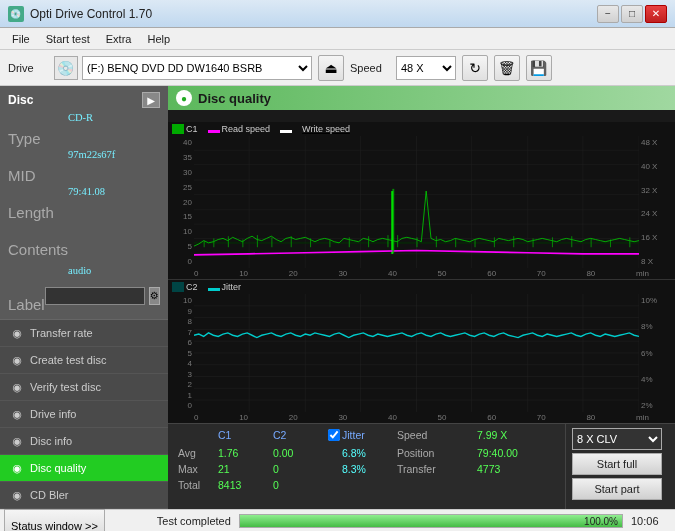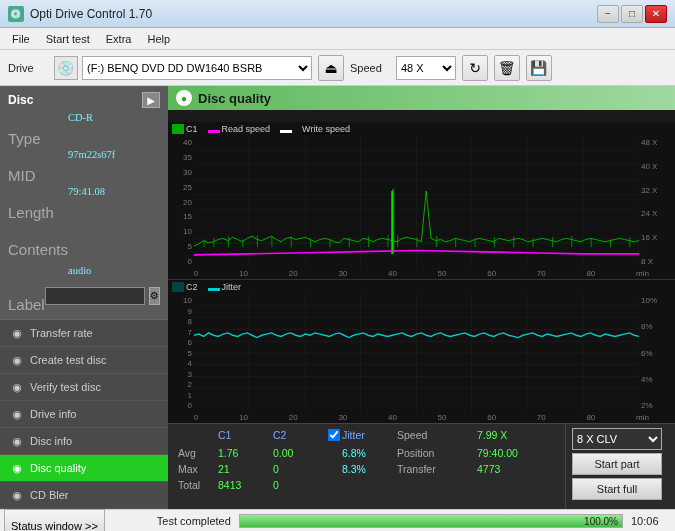--- a/index.html
+++ b/index.html
@@ -693,22 +693,22 @@
             <div class="sg-cell"></div>
             <div class="sg-cell"></div>
             <div class="sg-cell"></div>
             <div class="sg-cell"></div>
           </div>
         </div>
         <div class="bottom-right">
           <select class="speed-clv-select">
             <option>8 X CLV</option>
           </select>
+          <button class="action-btn">Start full</button>
           <button class="action-btn">Start part</button>
-          <button class="action-btn">Start full</button>
         </div>
       </div>
     </div>
   </div>
 </div>
 
 <div class="status-bar">
   <button class="status-btn">Status window &gt;&gt;</button>
   <span style="font-size:11px;color:#222;margin-left:48px;">Test completed</span>
   <div class="progress-bar-container">

